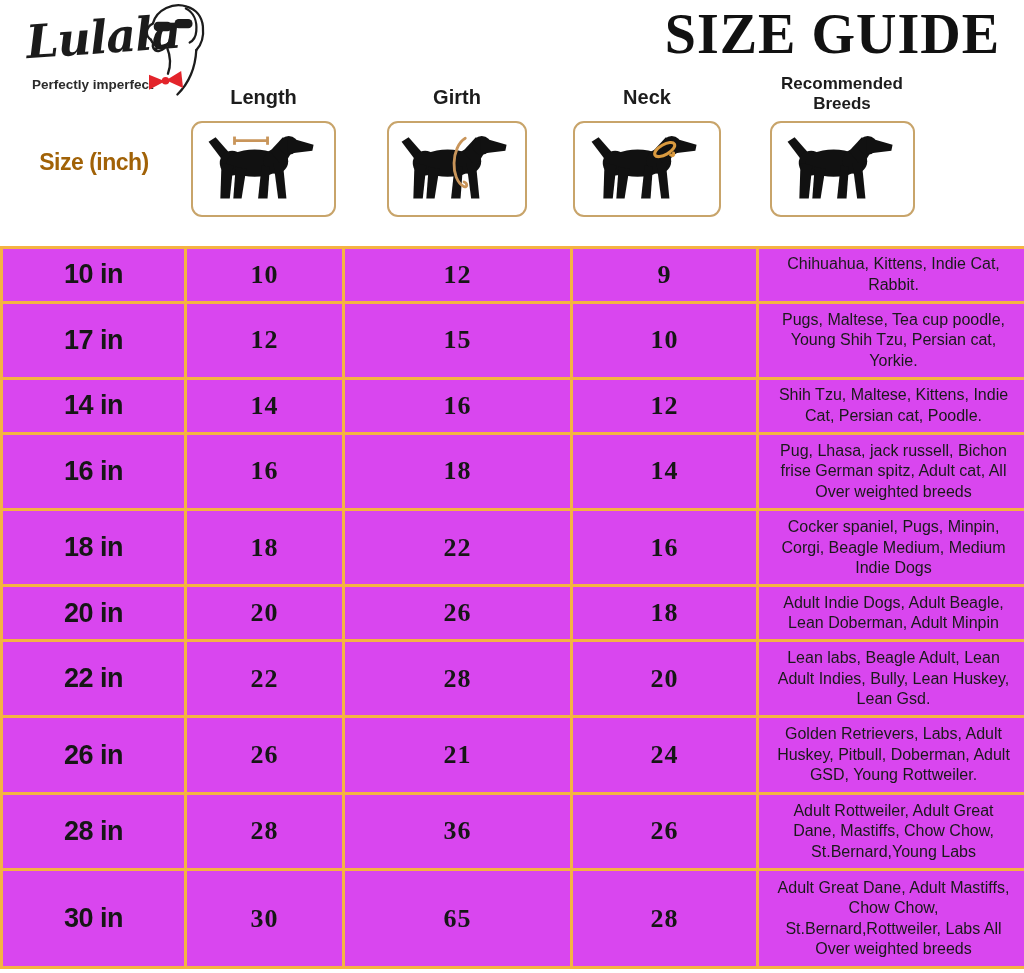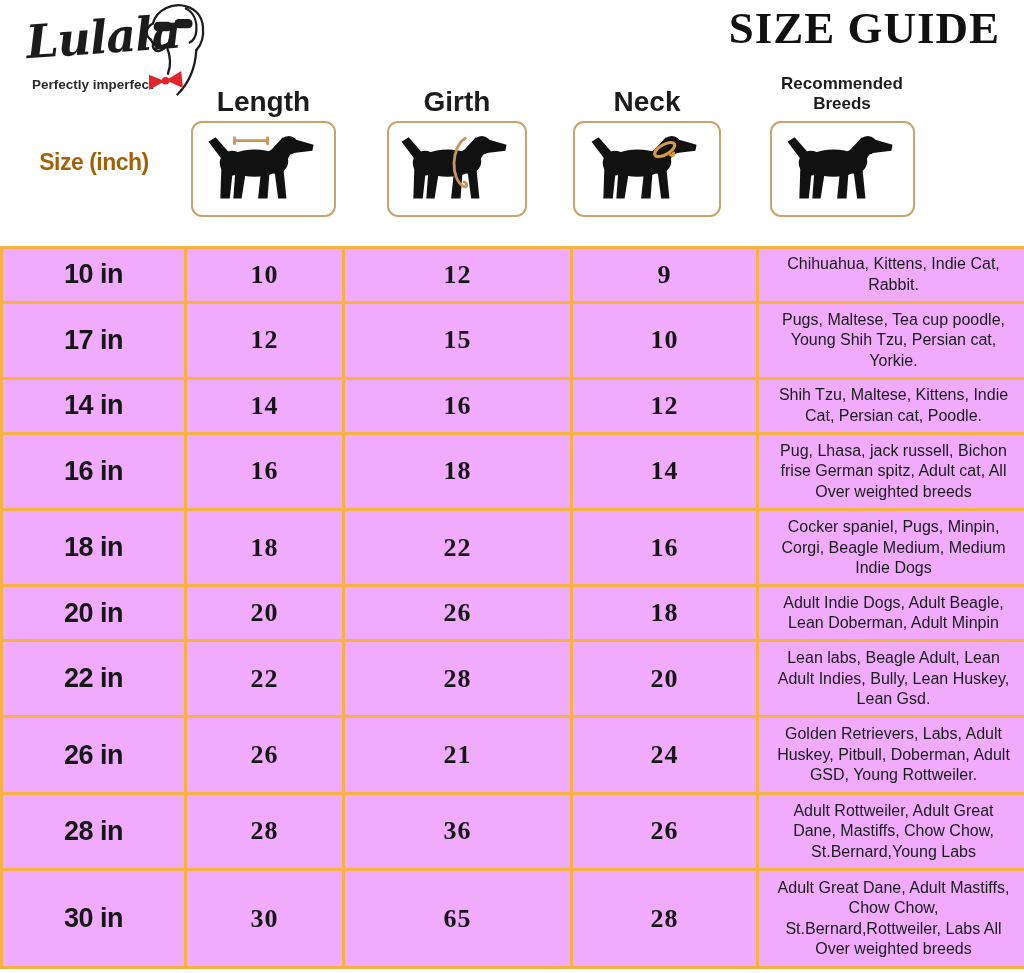--- a/index.html
+++ b/index.html
@@ -28,26 +28,26 @@
     color:#1b1b1b;
   }
   .tagline{
     position:absolute;left:32px;top:77px;
     font-size:13.5px;font-weight:600;color:#2b2b2b;
   }
   .logo-dog{position:absolute;left:138px;top:0px;}
   .title{
     position:absolute;right:24px;top:2px;
     font-family:"Liberation Serif",serif;
-    font-weight:700;font-size:45px;letter-spacing:1px;
+    font-weight:700;font-size:56px;letter-spacing:1px;
     color:#111;
   }
   .col-label{
     position:absolute;top:86px;
-    font-size:28px;font-weight:700;text-align:center;color:#1c1c1c;
+    font-size:20px;font-weight:700;text-align:center;color:#1c1c1c;
   }
   .col-label.two-line{top:74px;font-size:17px;line-height:1.2;}
   .icon-box{
     position:absolute;top:121px;height:96px;
     border:2px solid var(--tan);border-radius:11px;
     background:#fff;
     display:flex;align-items:center;justify-content:center;
   }
   .size-label{
     position:absolute;left:8px;top:149px;width:172px;
@@ -56,21 +56,21 @@
   }
   
   table.size-table{
     position:absolute;left:0;top:246px;
     width:1024px;height:723px;
     border-collapse:collapse;table-layout:fixed;
   }
   table.size-table td{
     border:3px solid var(--amber);
     text-align:center;vertical-align:middle;
-    background:#f0abfc;
+    background:#d946ef;
   }
   td.c-size{font-size:27px;font-weight:700;letter-spacing:-0.5px;}
   td.c-num{
     font-family:"Liberation Serif",serif;
     font-size:26px;font-weight:700;letter-spacing:1px;
   }
   td.c-breeds{
     text-align:left;
     font-size:16px;line-height:1.28;
     padding:4px 10px 4px 14px;color:#1a1a1a;

